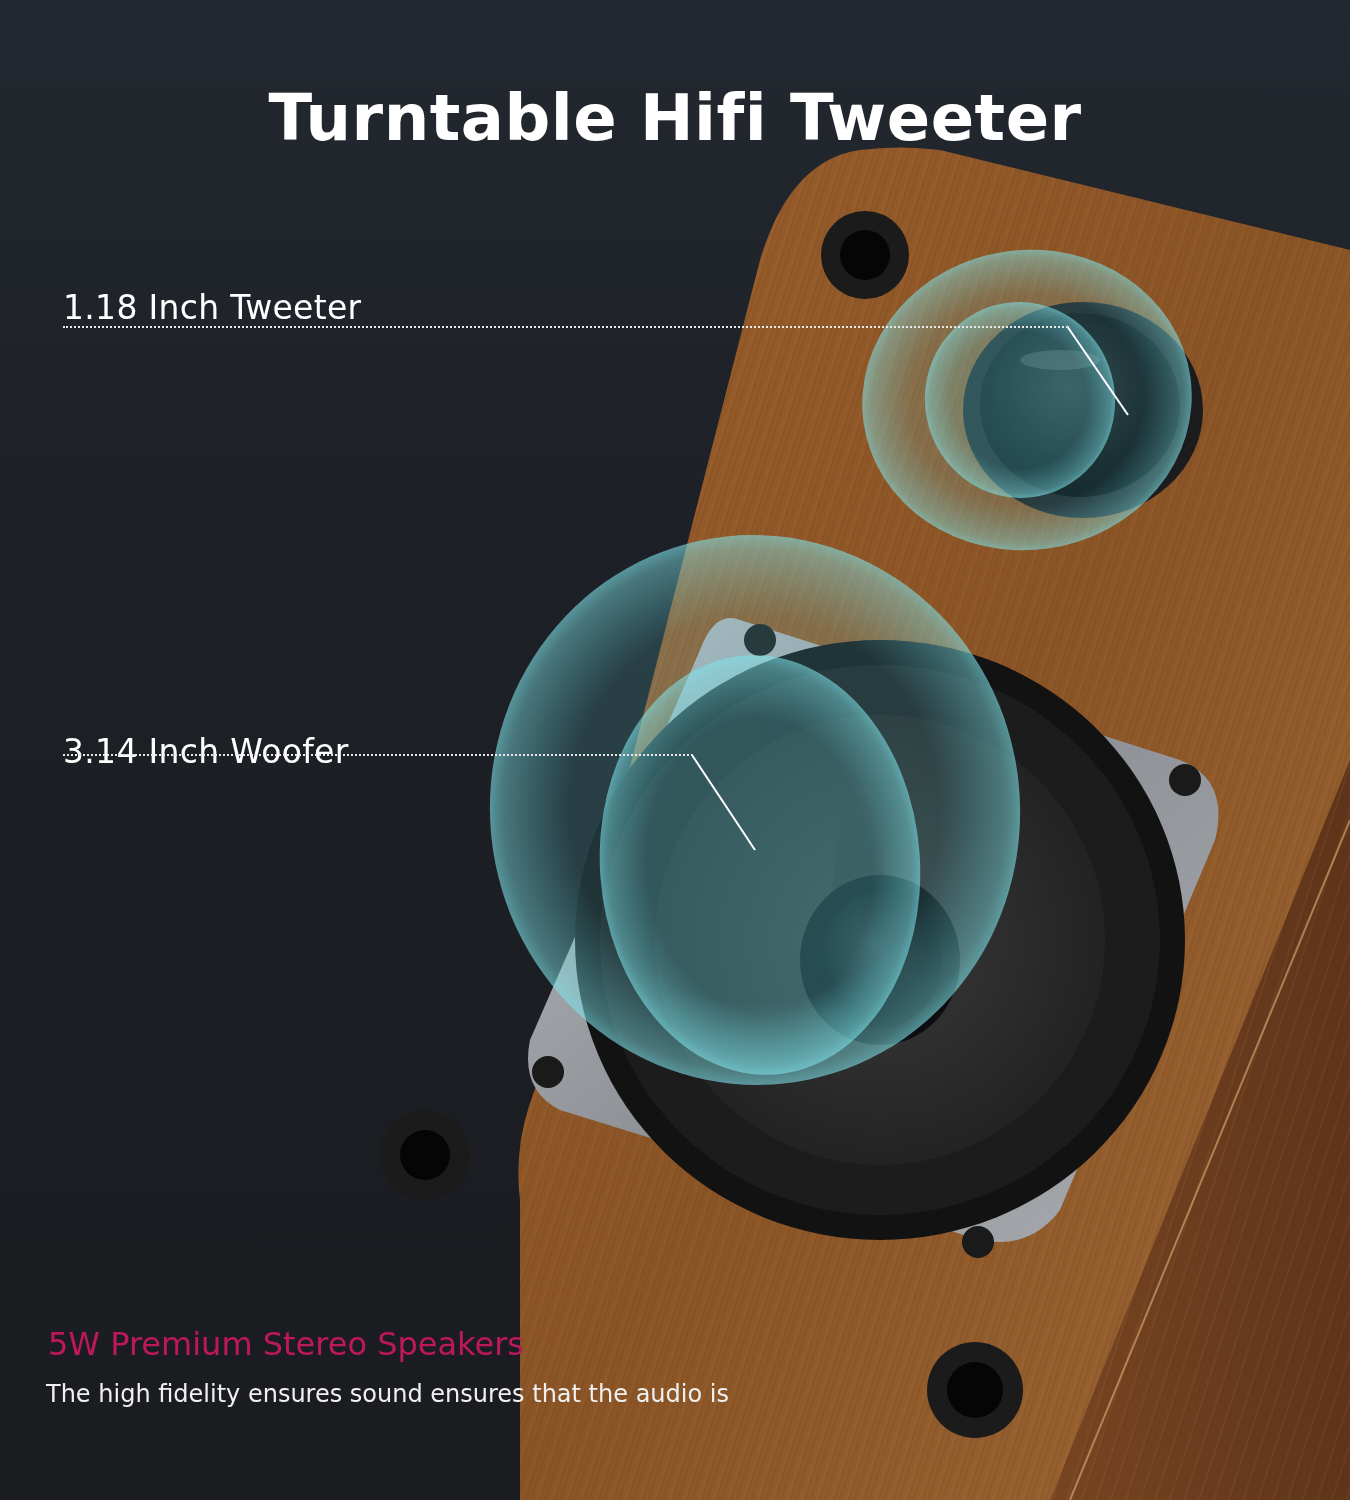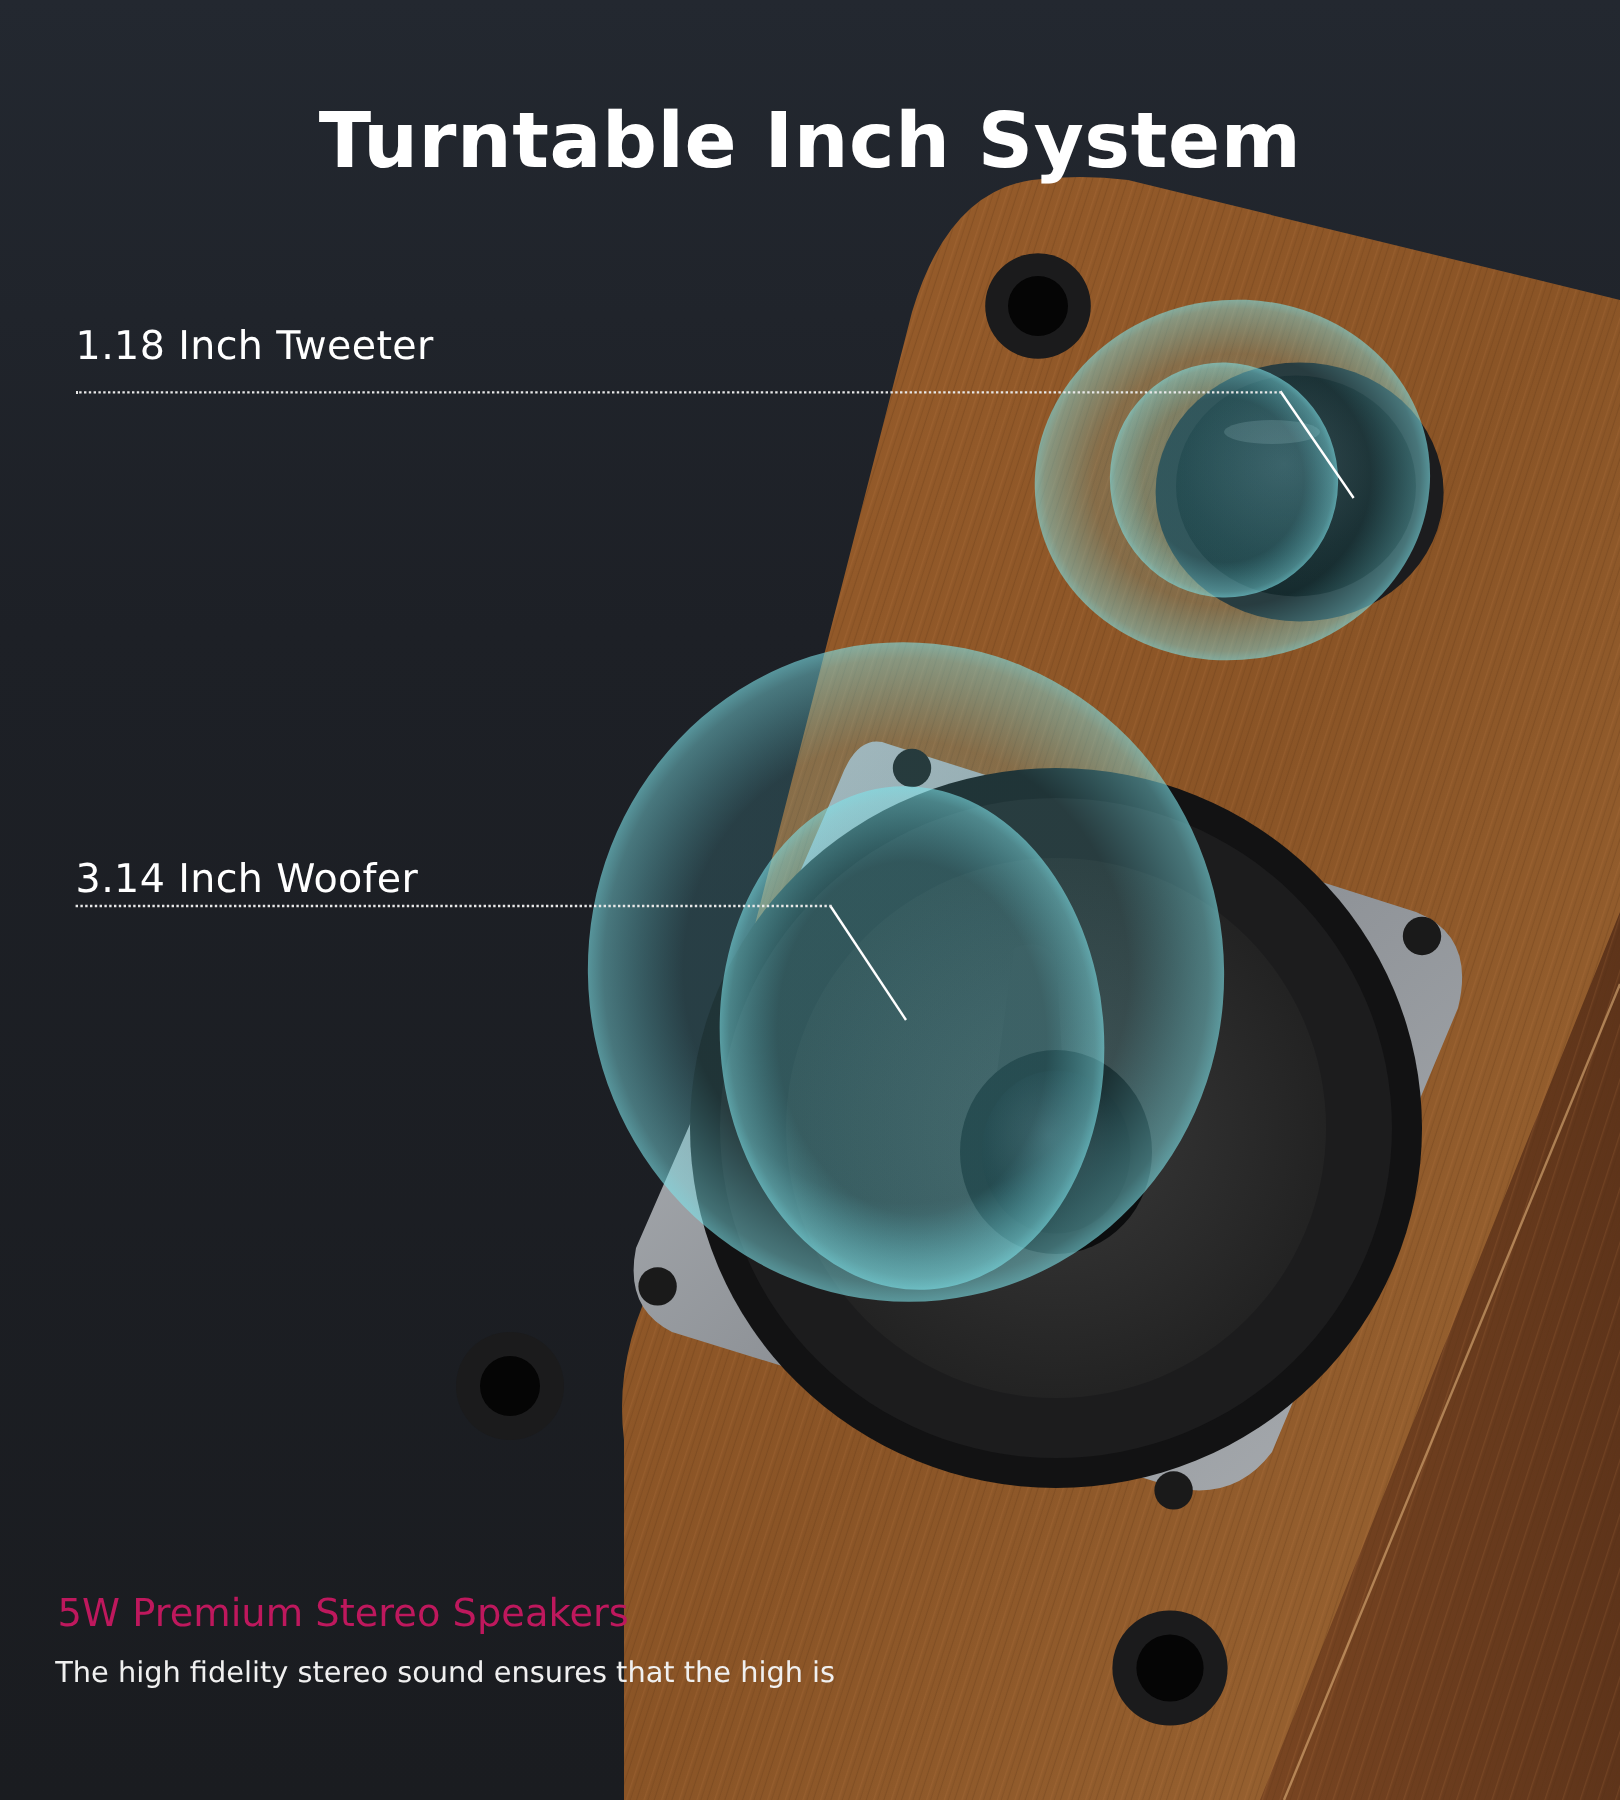--- a/index.html
+++ b/index.html
@@ -10,21 +10,21 @@
       color: #ffffff;
     }
     .stage { position: absolute; left: 0; top: 0; width: 1350px; height: 1500px; }
     .title {
       position: absolute; left: 0; width: 1350px; top: 30px; text-align: center;
       font-family: "DejaVu Sans", sans-serif; font-weight: bold; font-size: 64px;
       letter-spacing: 0.5px; line-height: 90px; color: #ffffff;
     }
     .callout-label {
       position: absolute; left: 63px; font-size: 33px; line-height: 40px;
-      font-family: "DejaVu Sans", sans-serif; color: #ffffff; letter-spacing: 0.3px;
+      font-family: "DejaVu Sans", sans-serif; color: #ffffff; letter-spacing: 0.3px; margin-top: 20px;
     }
     .leader { position: absolute; left: 63px; height: 0; border-top: 2px dotted #e8e8e8; }
     .caption-title {
       position: absolute; left: 48px; top: 1322px; font-size: 32px; line-height: 44px;
       font-family: "DejaVu Sans", sans-serif; color: #be185d;
     }
     .caption-body {
       position: absolute; left: 46px; top: 1374px; width: 800px; font-size: 24px; line-height: 40px;
       font-family: "DejaVu Sans", sans-serif; color: #f0f0f0; font-weight: normal;
     }
@@ -127,26 +127,26 @@
 
     <g>
       <ellipse cx="755" cy="810" rx="265" ry="275" fill="url(#waveGrad)" transform="rotate(-6 755 810)"></ellipse>
       <ellipse cx="760" cy="865" rx="160" ry="210" fill="url(#waveGrad)" transform="rotate(-4 760 865)"></ellipse>
     </g>
 
     <path d="M1067 326 L1128 415" stroke="#ffffff" stroke-width="2" fill="none"></path>
     <path d="M692 755 L755 850" stroke="#ffffff" stroke-width="2" fill="none"></path>
   </svg>
 
-  <h1 class="title">Turntable Inch System</h1>
+  <h1 class="title">Turntable Hifi Tweeter</h1>
 
   <div class="callout-label" style="top:268px;">1.18 Inch Tweeter</div>
   <div class="leader" style="top:326px; width:1005px;"></div>
 
   <div class="callout-label" style="top:712px;">3.14 Inch Woofer</div>
   <div class="leader" style="top:754px; width:630px;"></div>
 
   <div class="caption-title">5W Premium Stereo Speakers</div>
   <div class="caption-body">
-    <div>The high fidelity stereo sound ensures that the high is</div>
+    <div>The high fidelity ensures sound ensures that the audio is</div>
   </div>
 
 </div>
 
 </body></html>

